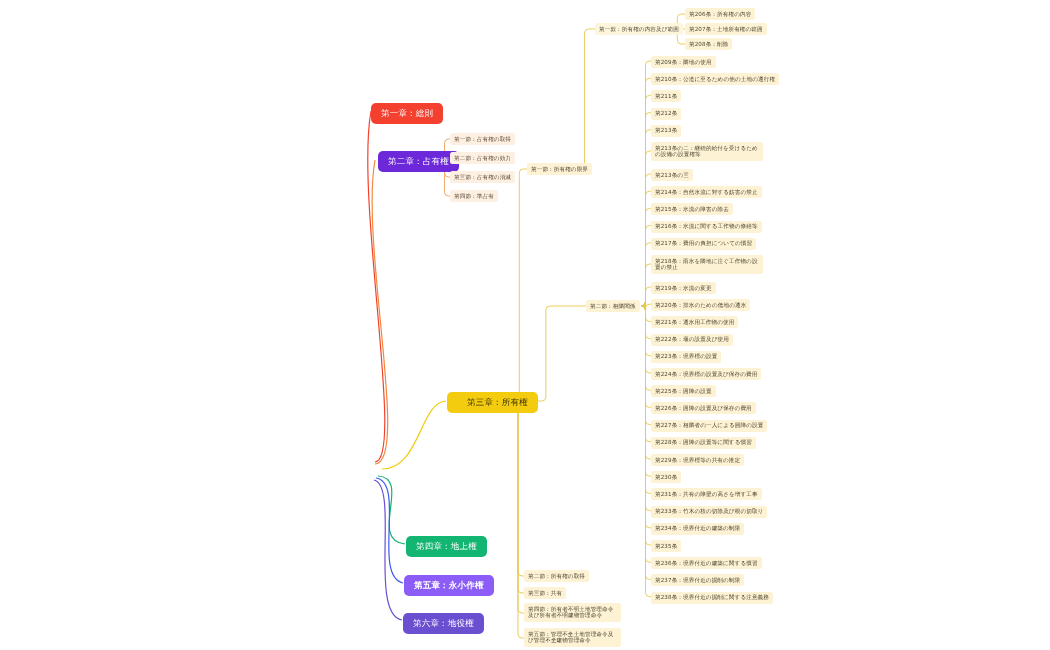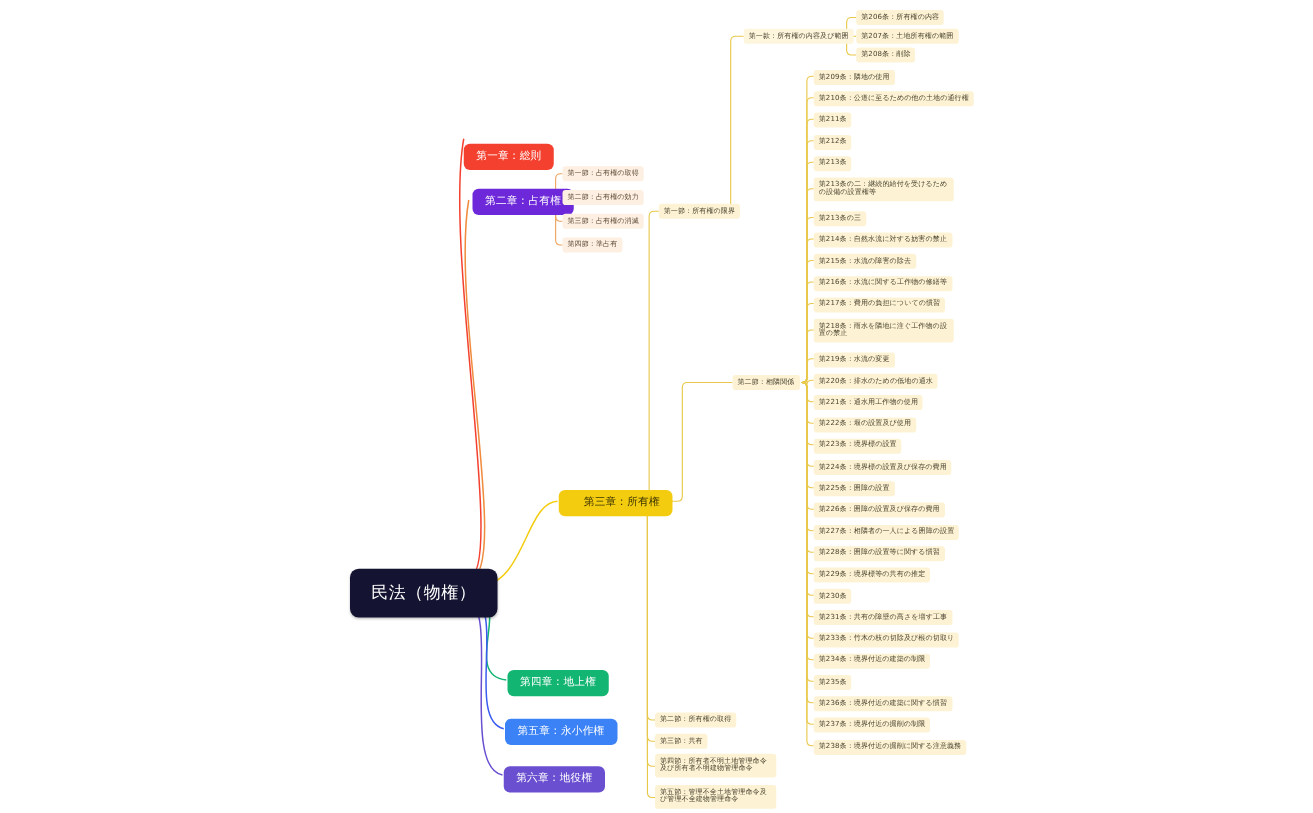--- a/index.html
+++ b/index.html
@@ -31,21 +31,21 @@
     border-radius:5px;
     font-size:8.5px;
     padding:5px 10px;
     letter-spacing:.2px;
     text-align:center;
   }
   .c1{background:#f4402e;}
   .c2{background:#6d28d9;}
   .c3{background:#f3cc10;color:#3a3300;}
   .c4{background:#13b572;}
-  .c5{background:#3b82f6;}
+  .c5{background:#8b5cf6;font-weight:bold;}
   .c6{background:#6a4fd0;}
   .leaf{
     background:#fdf3d4;
     color:#4a4330;
     font-size:5.6px;
     border-radius:2.5px;
     padding:2.5px 4px;
     letter-spacing:.1px;
   }
   .leaf.sec{background:#fdf0e2;color:#5a4632;}
@@ -113,23 +113,22 @@
         <path d="M641,306 H641.5 Q645.5,306 645.5,310 V489.3999999999998 Q645.5,493.3999999999998 649.5,493.3999999999998 H651"></path>
         <path d="M641,306 H641.5 Q645.5,306 645.5,310 V506.5999999999998 Q645.5,510.5999999999998 649.5,510.5999999999998 H651"></path>
         <path d="M641,306 H641.5 Q645.5,306 645.5,310 V523.7999999999998 Q645.5,527.7999999999998 649.5,527.7999999999998 H651"></path>
         <path d="M641,306 H641.5 Q645.5,306 645.5,310 V540.9999999999999 Q645.5,544.9999999999999 649.5,544.9999999999999 H651"></path>
         <path d="M641,306 H641.5 Q645.5,306 645.5,310 V558.1999999999999 Q645.5,562.1999999999999 649.5,562.1999999999999 H651"></path>
         <path d="M641,306 H641.5 Q645.5,306 645.5,310 V575.4 Q645.5,579.4 649.5,579.4 H651"></path>
         <path d="M641,306 H641.5 Q645.5,306 645.5,310 V592.6 Q645.5,596.6 649.5,596.6 H651"></path>
       </g>
   </svg>
 
-  <div class="node root" style="left:280px;top:455px;">民法（物権）</div>
 
-  <div class="node chapter c1" style="left:371px;top:115px;">第一章：総則</div>
+  <div class="node chapter c1" style="left:371px;top:103px;">第一章：総則</div>
   <div class="node chapter c2" style="left:378px;top:151px;">第二章：占有権</div>
   <div class="node chapter c3" style="left:447px;top:392px;padding-left:20px;">第三章：所有権</div>
   <div class="node chapter c4" style="left:406px;top:536px;">第四章：地上権</div>
   <div class="node chapter c5" style="left:404px;top:575px;">第五章：永小作権</div>
   <div class="node chapter c6" style="left:403px;top:613px;">第六章：地役権</div>
 
   <div class="node leaf sec" style="left:450px;top:133px;">第一節：占有権の取得</div>
   <div class="node leaf sec" style="left:450px;top:152px;">第二節：占有権の効力</div>
   <div class="node leaf sec" style="left:450px;top:171px;">第三節：占有権の消滅</div>
   <div class="node leaf sec" style="left:450px;top:190px;">第四節：準占有</div>

